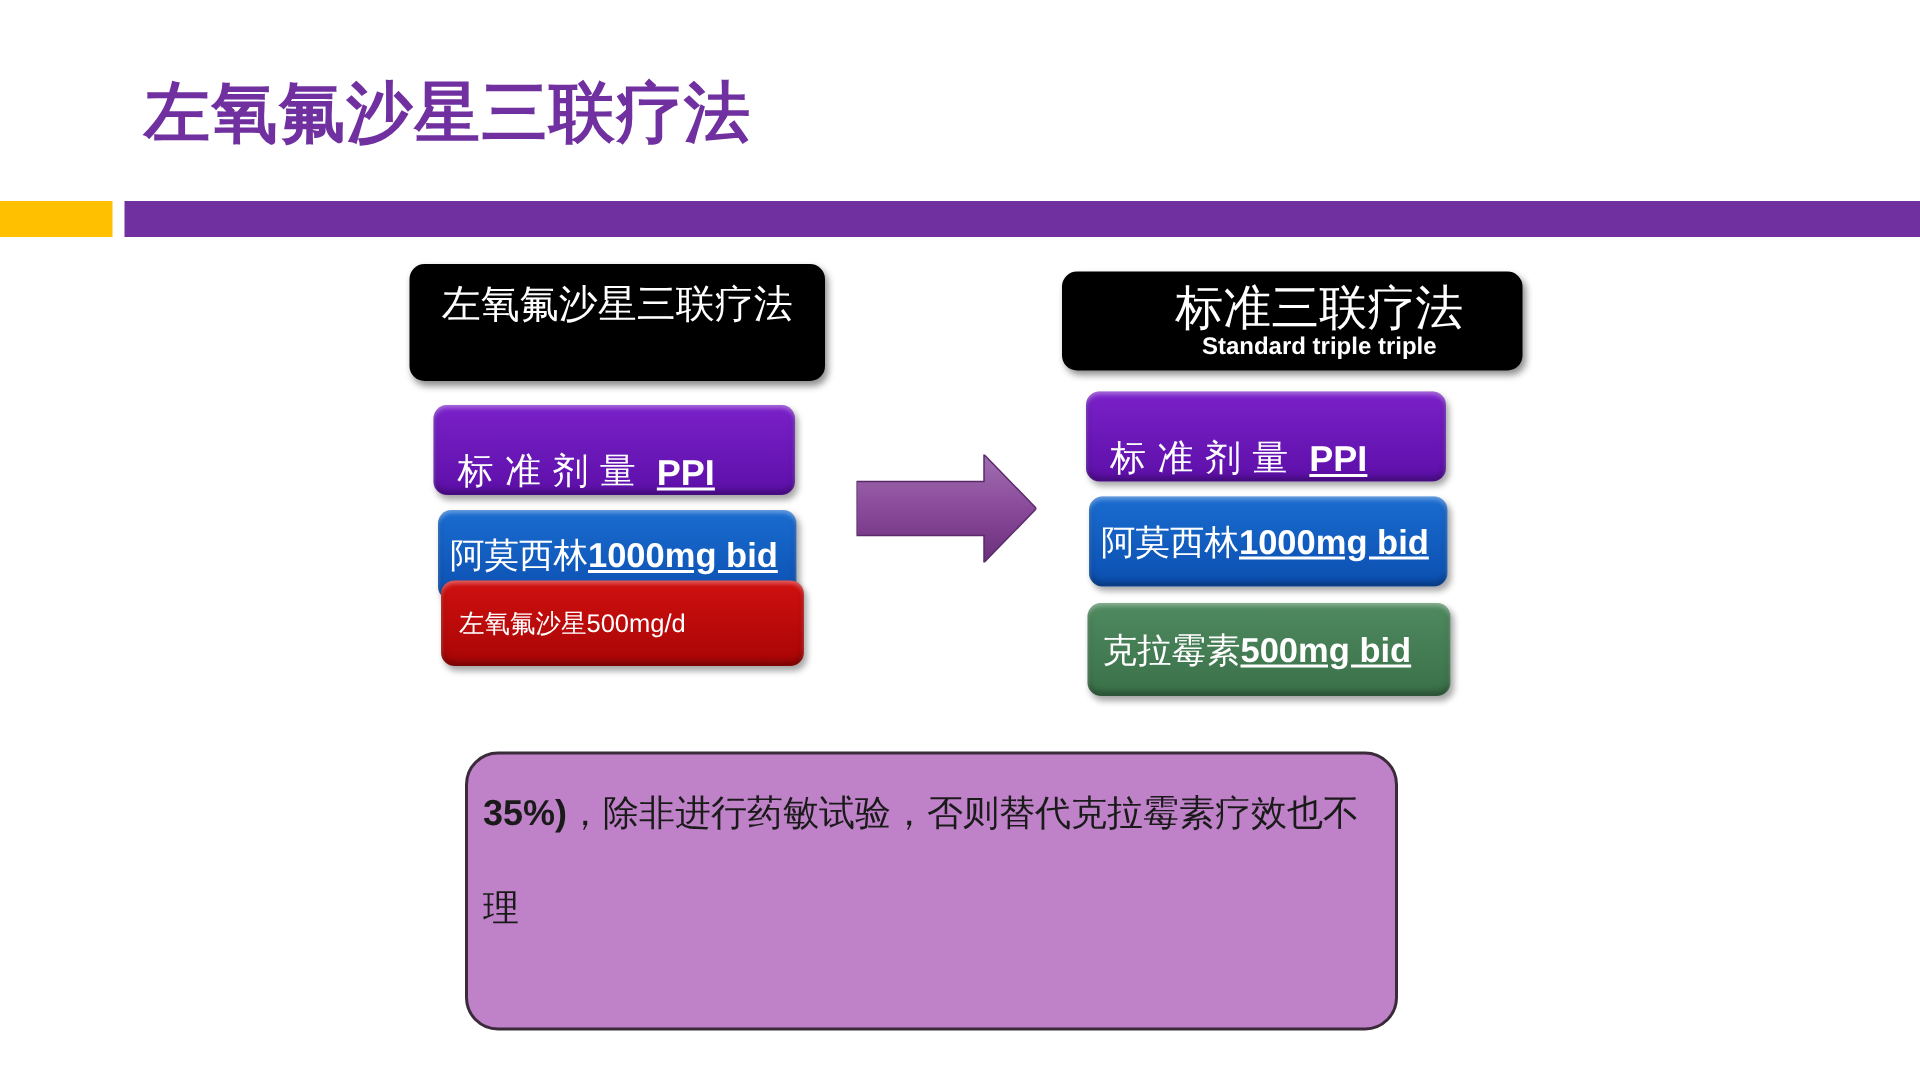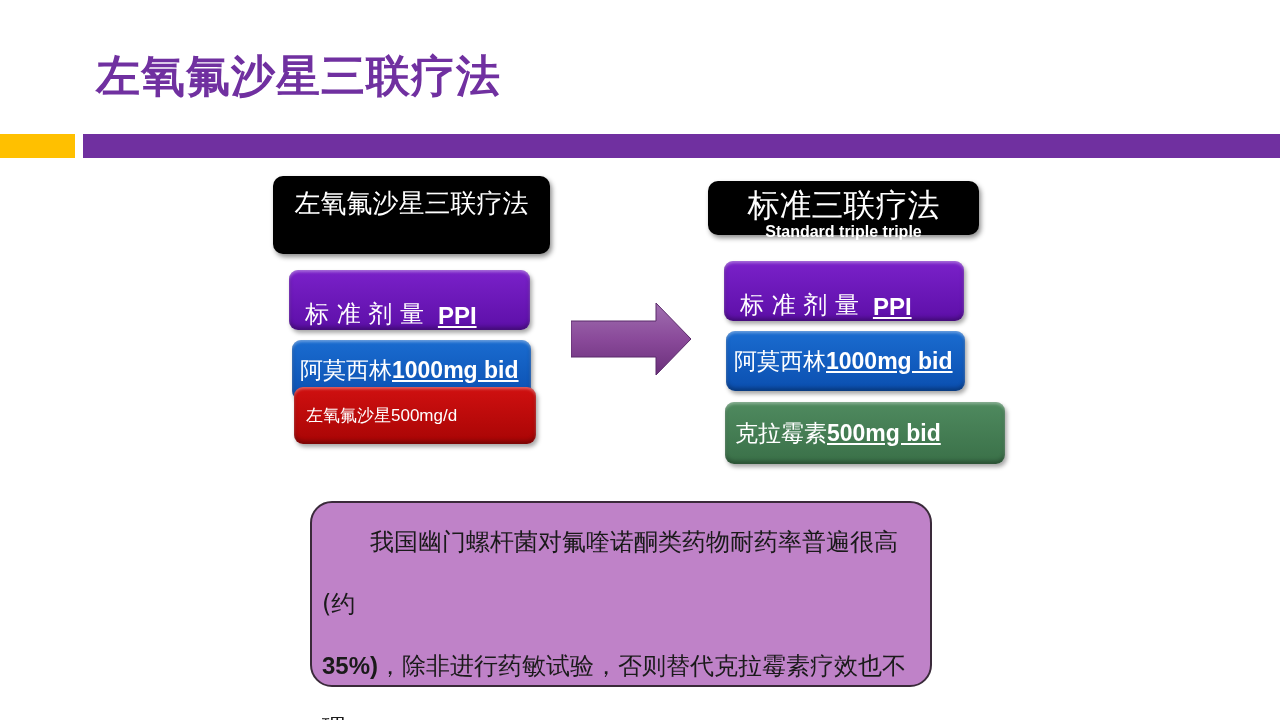--- a/index.html
+++ b/index.html
@@ -10,40 +10,40 @@
   .bar-yellow { position:absolute; left:0; top:134px; width:75px; height:24px; background:#ffc000; }
   .bar-purple { position:absolute; left:83px; top:134px; width:1197px; height:24px; background:#7030a0; }
 
   .header-box { position:absolute; background:#000; border-radius:10px; color:#fff; text-align:center;
                 box-shadow:2px 3px 5px rgba(0,0,0,0.45); }
   .header-box .zh { display:block; }
   .header-box .en { display:block; font-family:"Liberation Sans", sans-serif; font-weight:bold; }
   .hb-left { left:273px; top:176px; width:277px; height:78px; }
   .hb-left .zh { font-size:26px; line-height:30px; margin-top:12px; }
   .hb-left .en { font-size:14px; line-height:18px; margin-left:-20px; }
-  .hb-right { left:708px; top:181px; width:271px; height:54px; }
+  .hb-right { left:708px; top:181px; width:271px; height:66px;padding-left:36px; }
   .hb-right .zh { font-size:32px; line-height:36px; margin-top:6px; }
   .hb-right .en { font-size:16px; line-height:18px; }
 
   .pill { position:absolute; border-radius:9px; color:#fff; white-space:nowrap;
           box-shadow:2px 3px 4px rgba(0,0,0,0.35), inset 0 2px 3px rgba(255,255,255,0.35), inset 0 -3px 4px rgba(0,0,0,0.3);
           display:flex; align-items:center; }
   .pill .b { font-family:"Liberation Sans", sans-serif; font-weight:bold;text-decoration:underline; }
   .pill .n { font-family:"Liberation Sans", sans-serif; }
   .purple { background:linear-gradient(#7a21c9,#5d0fa8);align-items:flex-end; }
   .blue { background:linear-gradient(#1a6cd0,#0b4fb0); }
   .red { background:linear-gradient(#d01010,#a80505); }
   .green { background:linear-gradient(#4f8a5f,#3a7048); }
 
   .p-l1 { left:289px; top:270px; width:241px; height:60px; font-size:24px; padding-left:16px; box-sizing:border-box; letter-spacing:0; }
   .p-l2 { left:292px; top:340px; width:239px; height:60px; font-size:23px; padding-left:8px; box-sizing:border-box; }
   .p-l3 { left:294px; top:387px; width:242px; height:57px; font-size:17px; padding-left:12px; box-sizing:border-box; }
   .p-r1 { left:724px; top:261px; width:240px; height:60px; font-size:24px; padding-left:16px; box-sizing:border-box; }
   .p-r2 { left:726px; top:331px; width:239px; height:60px; font-size:23px; padding-left:8px; box-sizing:border-box; }
-  .p-r3 { left:725px; top:402px; width:280px; height:62px; font-size:23px; padding-left:10px; box-sizing:border-box; }
+  .p-r3 { left:725px; top:402px; width:242px; height:62px; font-size:23px; padding-left:10px; box-sizing:border-box; }
   .sp { display:inline-block; width:14px; }
 
   .arrow { position:absolute; left:571px; top:303px; width:120px; height:72px; }
 
   .note { position:absolute; left:310px; top:501px; width:622px; height:186px; background:#bf82c8;
           border:2px solid #3a2a3a; border-radius:22px; box-sizing:border-box; color:#1a1a1a;
           font-size:24px; line-height:62px; padding:8px 10px 0 10px; }
   .note p { margin:0; }
   .note .bold { font-weight:bold; font-family:"Liberation Sans", sans-serif; }
 </style>
@@ -94,16 +94,15 @@
 <div class="pill blue p-r2">
   <span>阿莫西林</span>
     <span class="b">1000mg bid</span>
 </div>
 <div class="pill green p-r3">
   <span>克拉霉素</span>
     <span class="b">500mg bid</span>
 </div>
 
 <div class="note">
-  <p style="text-indent:48px;">我国幽门螺杆菌对氟喹诺酮类药物耐药率普遍很高(约</p>
   <p><span class="bold">35%)</span><span>，除非进行药敏试验，否则替代克拉霉素疗效也不理</span></p>
 
 </div>
 
 </body></html>

